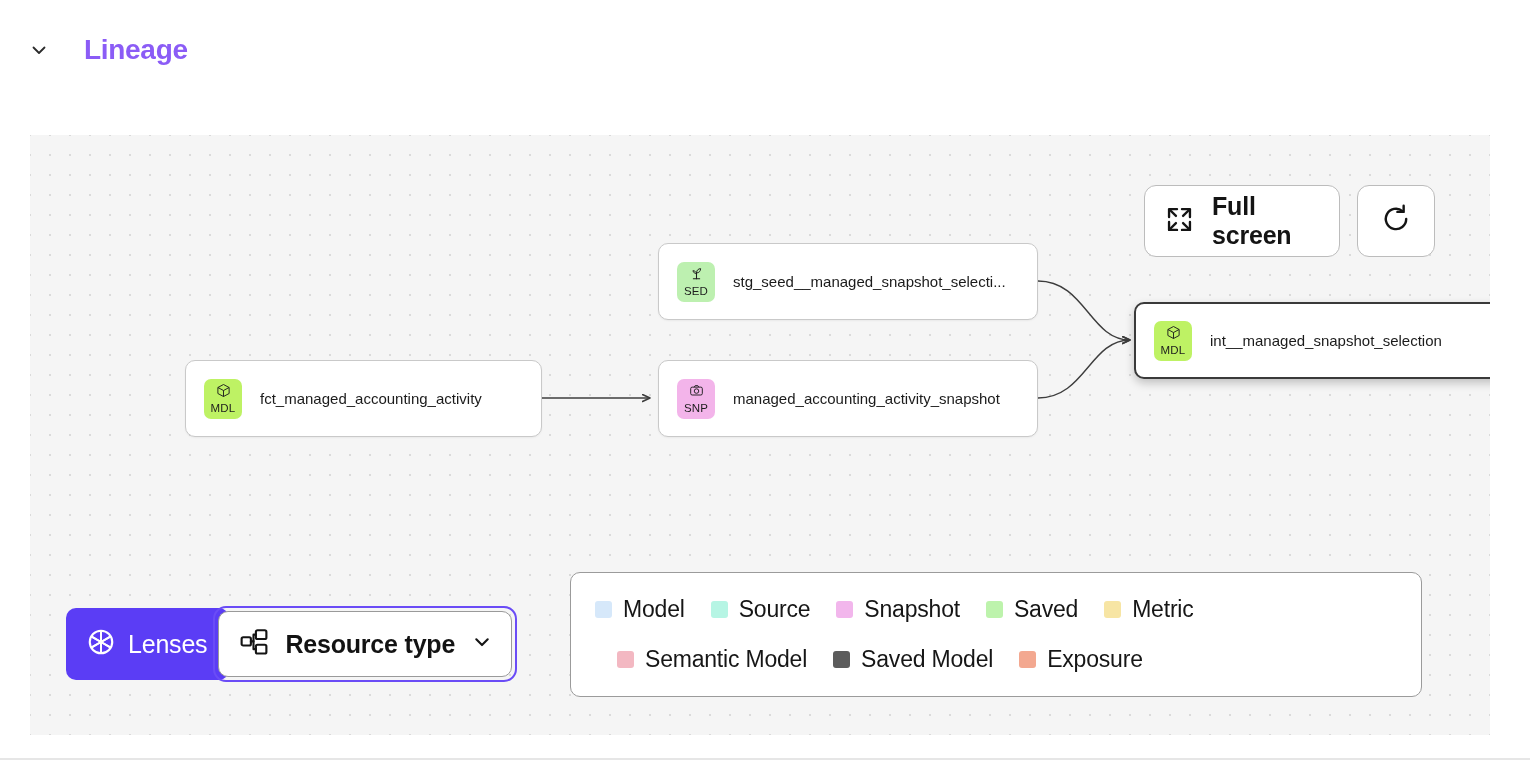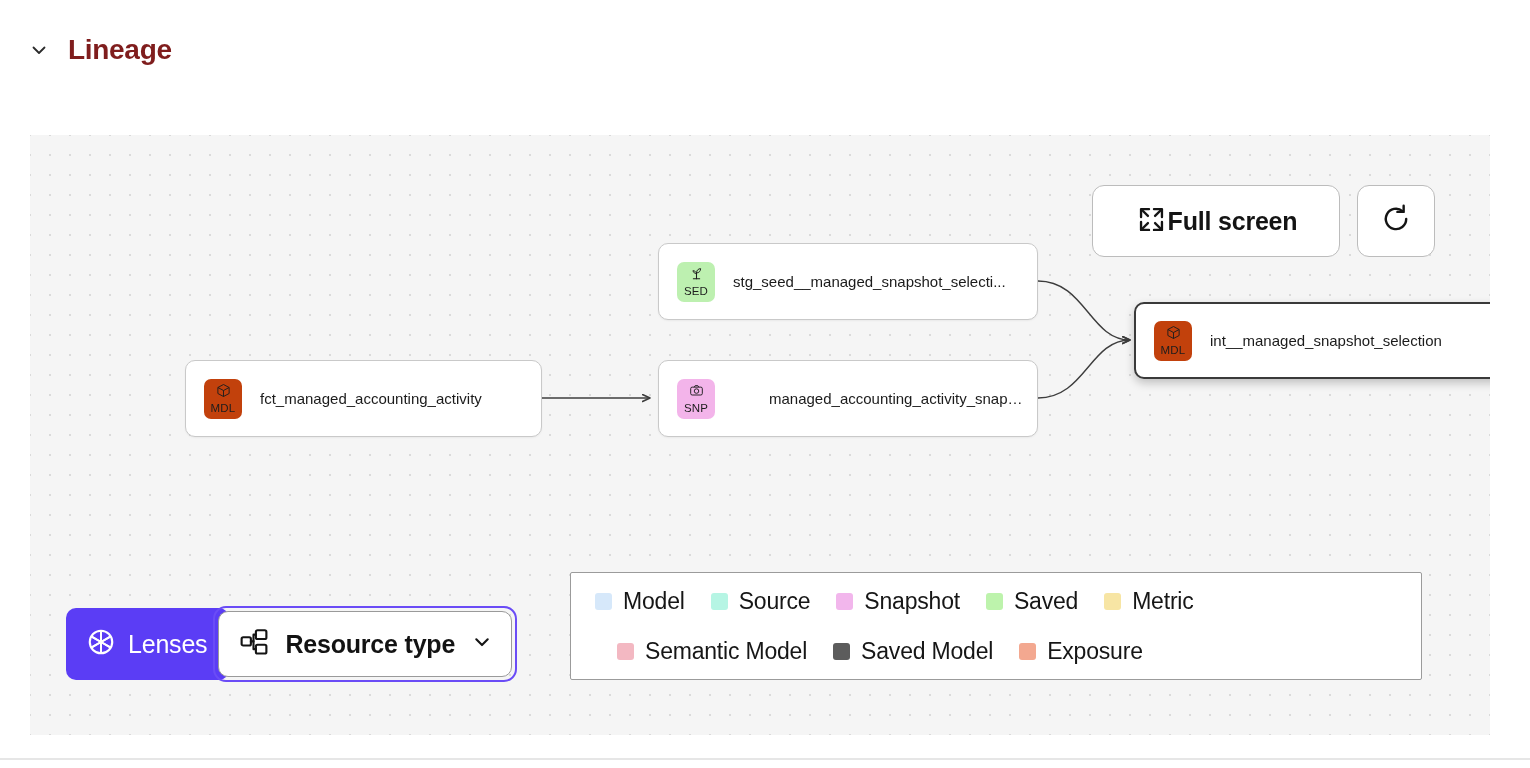--- a/index.html
+++ b/index.html
@@ -30,25 +30,25 @@
     width: 34px;
     height: 34px;
     margin-left: 22px;
     display: flex;
     align-items: center;
     justify-content: center;
     cursor: pointer;
   }
   .chev-toggle svg { display: block; }
   .section-title {
-    margin-left: 12px;
+    margin-left: 28px;
     font-size: 28px;
     font-weight: 700;
     letter-spacing: -0.3px;
-    color: #7f1d1d;
+    color: #8b5cf6;
     line-height: 1;
   }
 
   
   .lineage-canvas {
     position: absolute;
     left: 30px;
     top: 135px;
     width: 1460px;
     height: 600px;
@@ -99,21 +99,21 @@
     gap: 1px;
   }
   .node-badge .glyph { display: block; }
   .node-badge .abbr {
     font-size: 11.5px;
     font-weight: 400;
     color: #1d1d1d;
     line-height: 1;
     letter-spacing: 0.2px;
   }
-  .badge-mdl { background: #c2410c; }
+  .badge-mdl { background: #bef264; }
   .badge-snp { background: #f3b4ea; }
   .badge-sed { background: #bdf0b0; }
   .node-label {
     margin-left: 18px;
     font-size: 15px;
     color: #1b1b1b;
     white-space: nowrap;
     overflow: hidden;
     text-overflow: ellipsis;
     padding-right: 14px;
@@ -134,21 +134,22 @@
     border: 1.5px solid #bcbcbc;
     border-radius: 12px;
     height: 72px;
     display: flex;
     align-items: center;
     justify-content: center;
     cursor: pointer;
     box-sizing: border-box;
   }
   .tb-fullscreen {
-    width: 248px;
+    width: 196px;
+    gap: 16px;
     padding: 0 18px;
   }
   .tb-fullscreen .tb-text {
     font-size: 25px;
     font-weight: 700;
     color: #141414;
     letter-spacing: -0.2px;
   }
   .tb-refresh { width: 78px; }
 
@@ -204,24 +205,24 @@
     color: #131313;
     letter-spacing: -0.2px;
   }
 
   
   .legend {
     position: absolute;
     left: 540px;
     top: 437px;
     width: 852px;
-    height: 108px;
+    height: 125px;
     background: #ffffff;
     border: 1.5px solid #9b9b9b;
-    border-radius: 2px;
+    border-radius: 10px;
     box-sizing: border-box;
     display: flex;
     flex-direction: column;
     justify-content: center;
     padding: 0 24px;
     z-index: 6;
   }
   .legend-row {
     display: flex;
     align-items: center;
@@ -309,21 +310,21 @@
           <path d="M8 7.4 C8 4.6 10 2.8 12.4 2.8 C12.4 5.6 10.5 7.4 8 7.4 Z" stroke="#1d1d1d" stroke-width="1" stroke-linejoin="round"></path>
           <path d="M8 8.2 C6.2 8.2 4.6 6.9 4.2 5 C6.1 5 7.7 6.2 8 8.2 Z" stroke="#1d1d1d" stroke-width="1" stroke-linejoin="round"></path>
           <path d="M4.6 13.6 L11.4 13.6" stroke="#1d1d1d" stroke-width="1.1" stroke-linecap="round"></path>
         </svg>
       </span>
       <span class="abbr">SED</span>
     </div>
     <div class="node-label">stg_seed__managed_snapshot_selecti...</div>
   </div>
 
-  <div class="node" style="left:628px; top:225px; width:380px; height:77px;gap:36px;">
+  <div class="node" style="left:628px; top:225px; width:380px; height:77px;">
     <div class="node-badge badge-snp">
       <span class="glyph">
         <svg width="15" height="15" viewBox="0 0 16 16" fill="none">
           <rect x="1.8" y="4.4" width="12.4" height="8.4" rx="1.6" stroke="#1d1d1d" stroke-width="1"></rect>
           <path d="M5.6 4.4 L6.6 2.8 L9.4 2.8 L10.4 4.4" stroke="#1d1d1d" stroke-width="1" stroke-linejoin="round"></path>
           <circle cx="8" cy="8.6" r="2.4" stroke="#1d1d1d" stroke-width="1"></circle>
         </svg>
       </span>
       <span class="abbr">SNP</span>
     </div>

